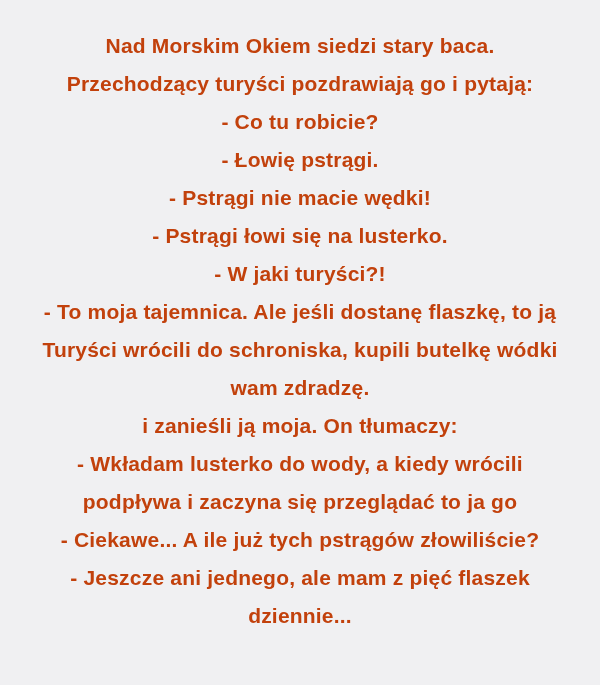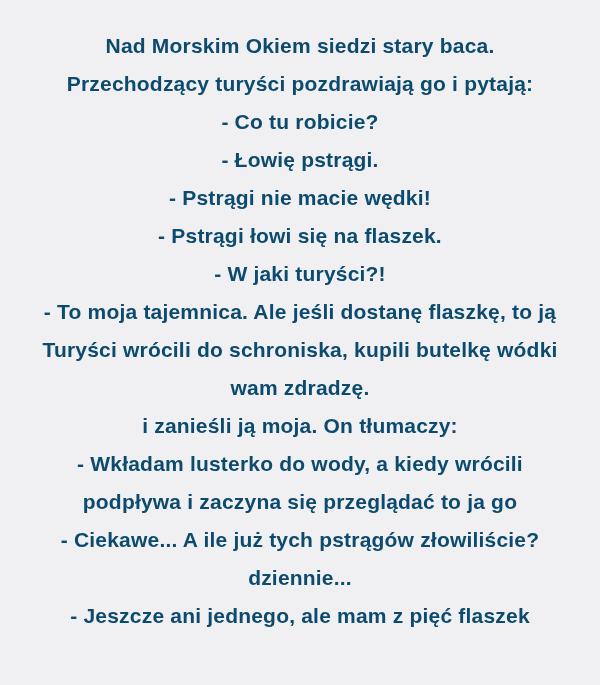--- a/index.html
+++ b/index.html
@@ -19,38 +19,38 @@
     padding-top: 27px;
     background: #f0f0f2;
   }
   .joke-line {
     width: 600px;
     text-align: center;
     font-family: "Liberation Sans", "DejaVu Sans", sans-serif;
     font-weight: bold;
     font-size: 21px;
     line-height: 38px;
-    color: #0c4a6e;
+    color: #c2410c;
     letter-spacing: 0.2px;
     white-space: nowrap;
   }
 </style>
 </head>
 <body>
 
 <div class="joke-wrap">
   <div class="joke-line">Nad Morskim Okiem siedzi stary baca.</div>
   <div class="joke-line">Przechodzący turyści pozdrawiają go i pytają:</div>
   <div class="joke-line">- Co tu robicie?</div>
   <div class="joke-line">- Łowię pstrągi.</div>
   <div class="joke-line">- Pstrągi nie macie wędki!</div>
-  <div class="joke-line">- Pstrągi łowi się na flaszek.</div>
+  <div class="joke-line">- Pstrągi łowi się na lusterko.</div>
   <div class="joke-line">- W jaki turyści?!</div>
   <div class="joke-line">- To moja tajemnica. Ale jeśli dostanę flaszkę, to ją</div>
   <div class="joke-line">Turyści wrócili do schroniska, kupili butelkę wódki</div>
   <div class="joke-line">wam zdradzę.</div>
   <div class="joke-line">i zanieśli ją moja. On tłumaczy:</div>
   <div class="joke-line">- Wkładam lusterko do wody, a kiedy wrócili</div>
   <div class="joke-line">podpływa i zaczyna się przeglądać to ja go</div>
   <div class="joke-line">- Ciekawe... A ile już tych pstrągów złowiliście?</div>
+  <div class="joke-line">- Jeszcze ani jednego, ale mam z pięć flaszek</div>
   <div class="joke-line">dziennie...</div>
-  <div class="joke-line">- Jeszcze ani jednego, ale mam z pięć flaszek</div>
 </div>
 
 </body></html>

